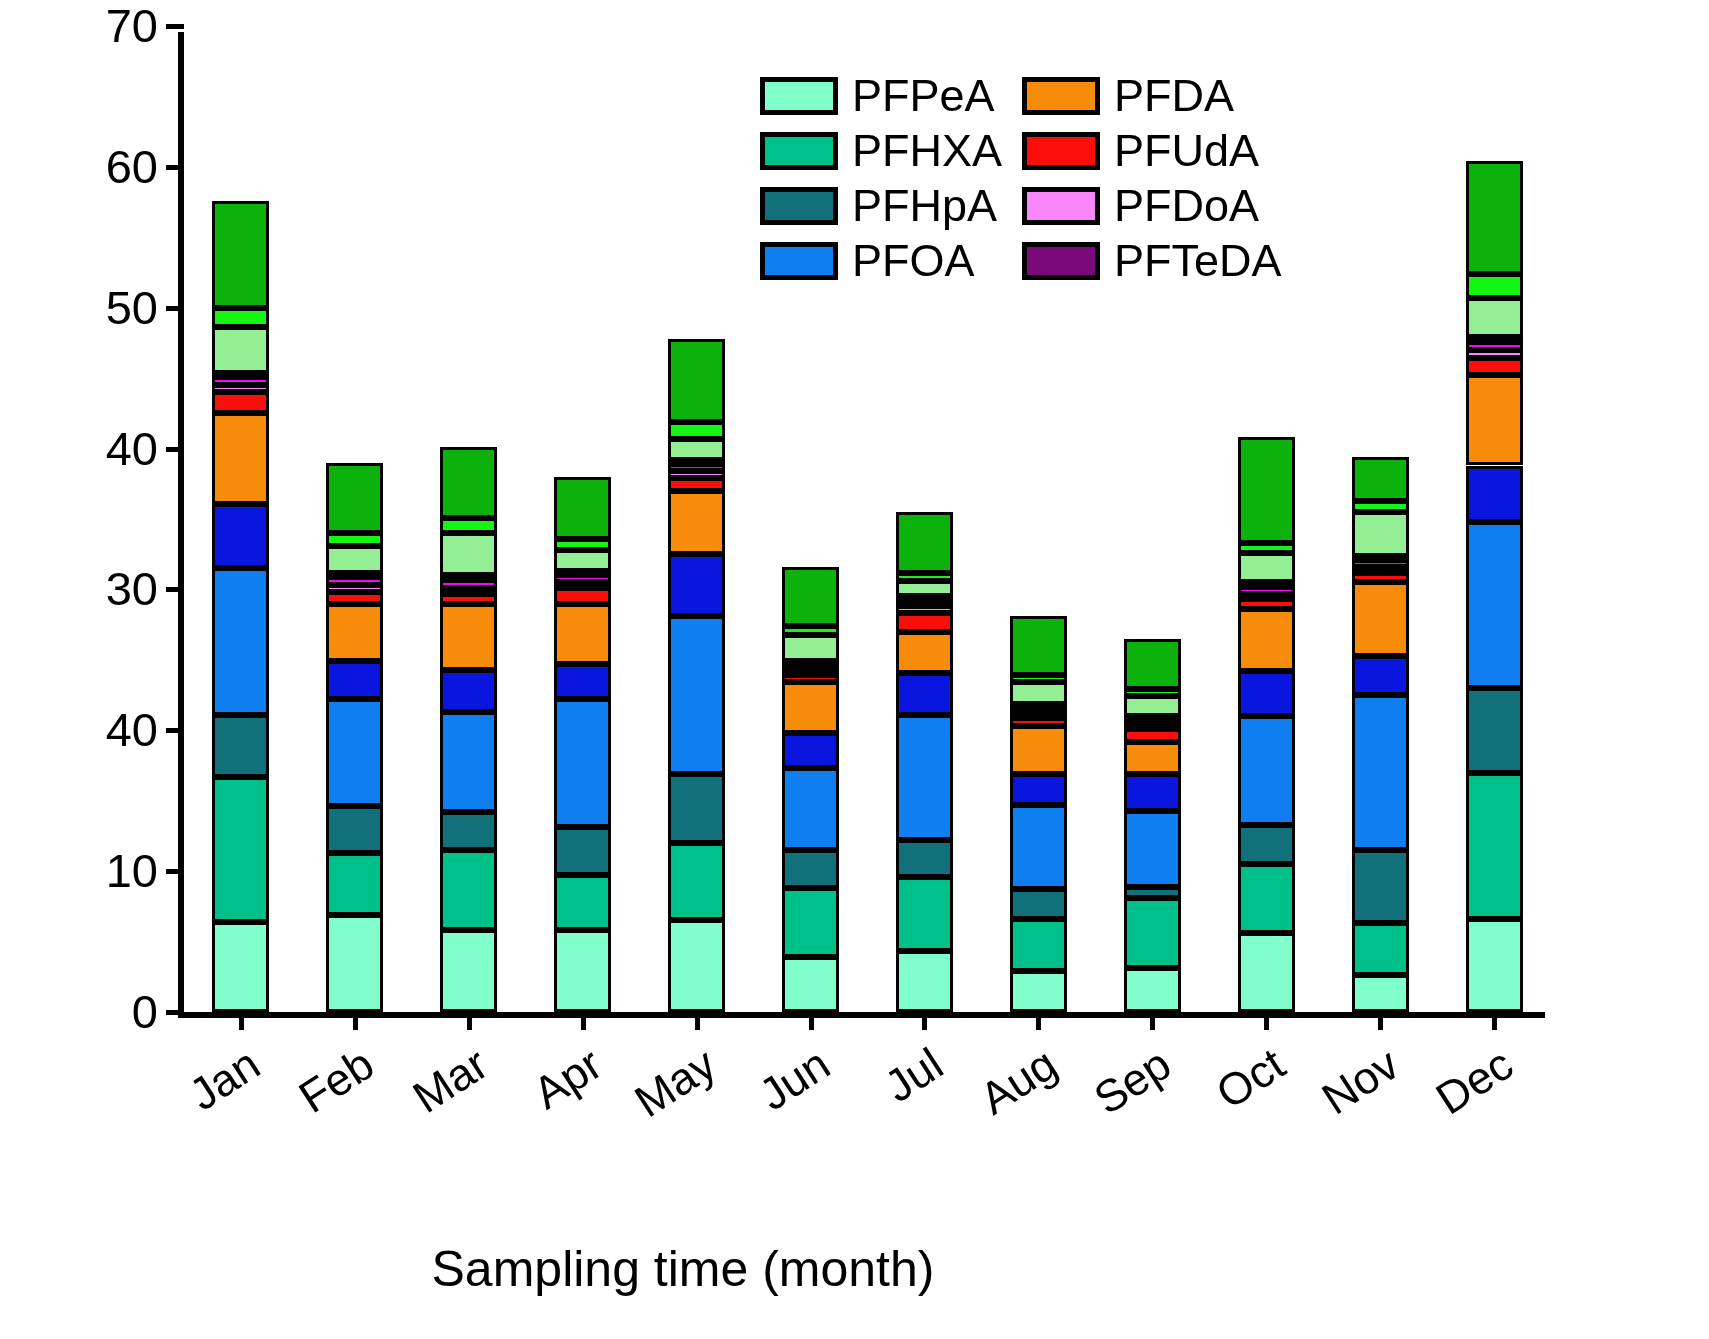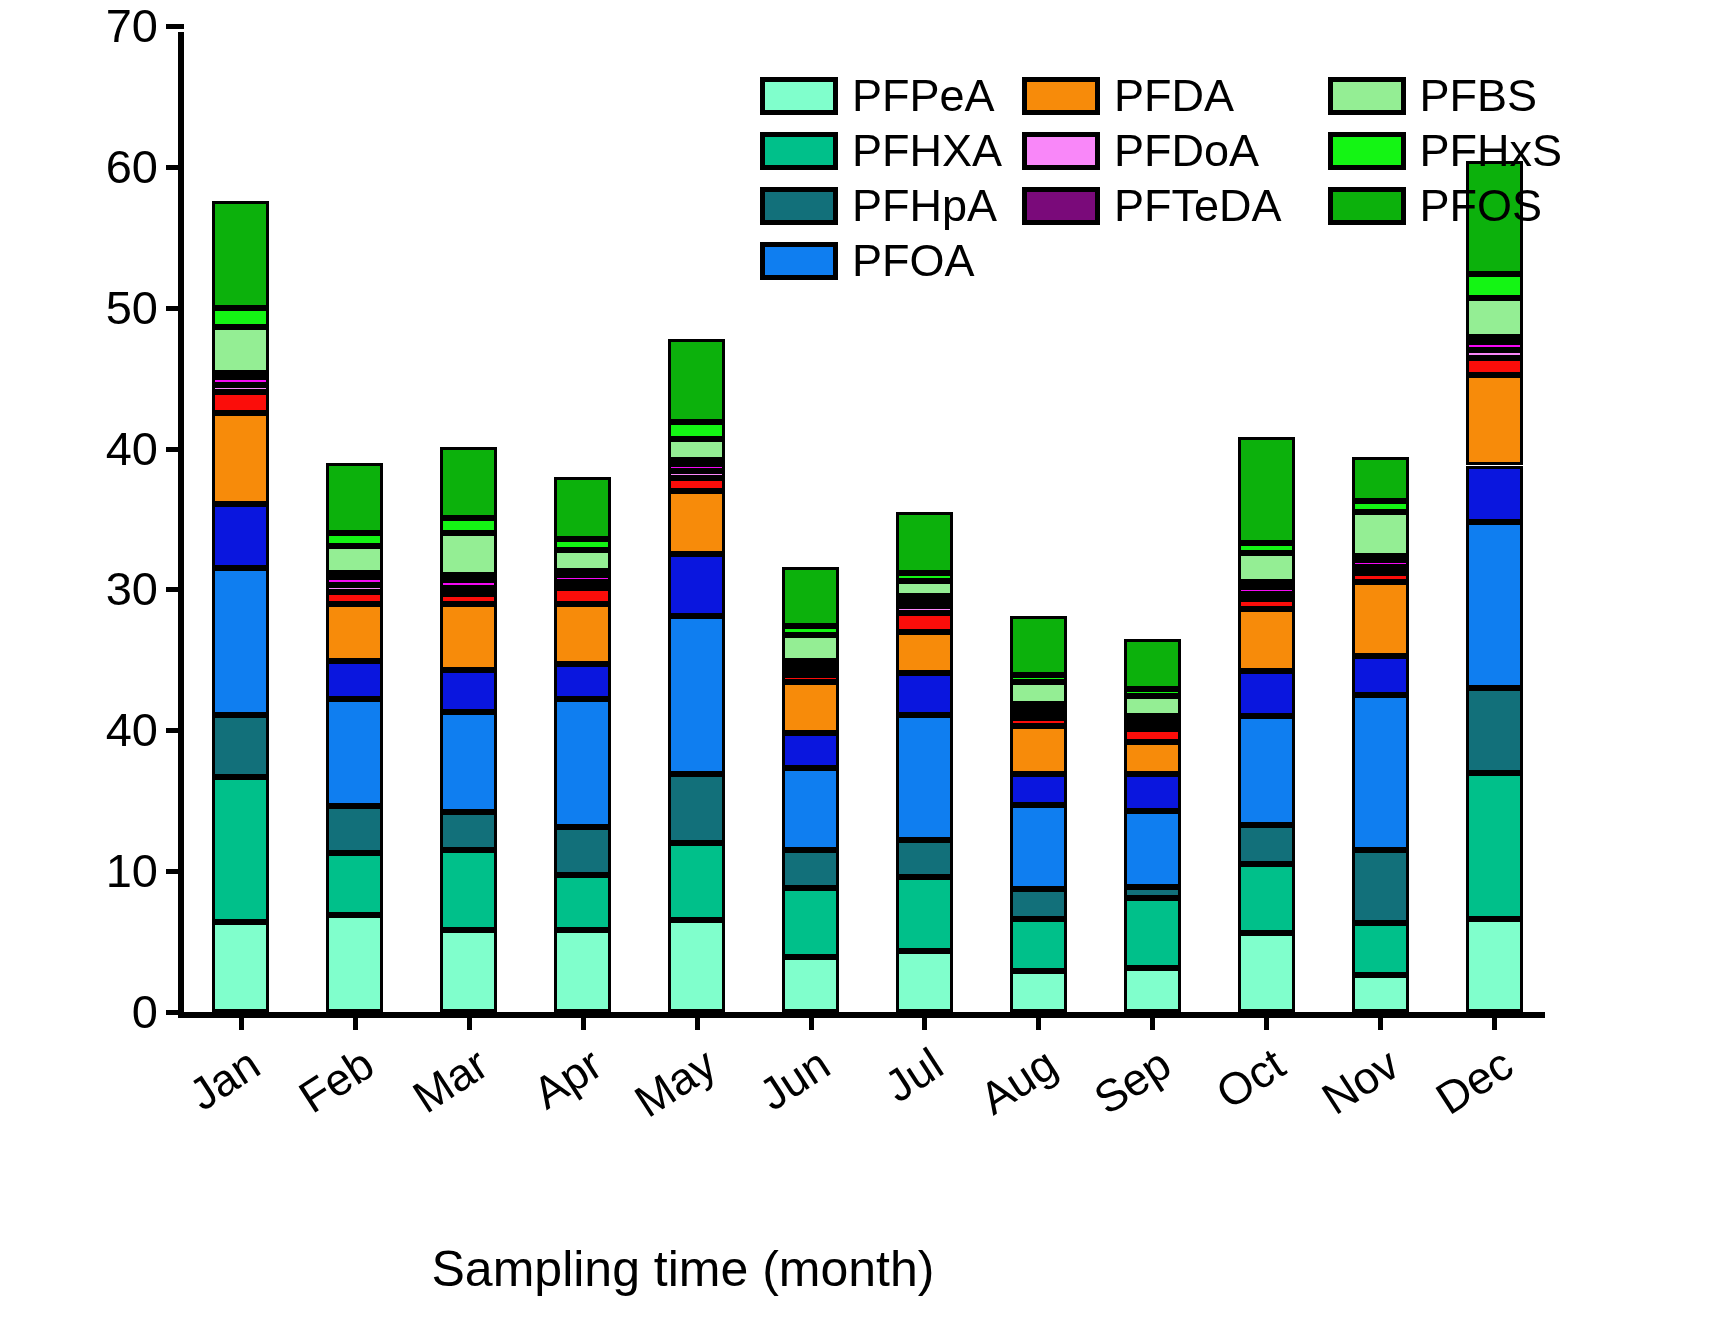--- a/index.html
+++ b/index.html
@@ -61,21 +61,21 @@
     display:grid;
     grid-template-columns:repeat(3,auto);
     column-gap:6px;
     row-gap:6px;
   }
   .lgcol{display:flex;flex-direction:column;gap:7px;}
   .lgitem{display:flex;align-items:center;gap:14px;height:48px;}
   .lgswatch{width:78px;height:38px;border:5px solid #000;box-sizing:border-box;}
   .lgtext{font-size:45px;color:#000;white-space:nowrap;}
   #legend .col1{margin-right:14px;}
-  #legend .col2{margin-right:40px;text-align:right;}
+  #legend .col2{margin-right:24px;text-align:right;}
 </style>
 </head>
 <body>
 
 <div id="figure">
 
   <div id="plot-area">
     <div id="yticks">
         <div class="ytick" style="bottom: 0px;">
           <span class="tline"></span>
@@ -364,36 +364,26 @@
           <span class="lgswatch" style="background: rgb(15, 126, 240);"></span>
           <span class="lgtext">PFOA</span>
         </div>
       </div>
       <div class="lgcol col2">
         <div class="lgitem">
           <span class="lgswatch" style="background: rgb(247, 139, 10);"></span>
           <span class="lgtext">PFDA</span>
         </div>
         <div class="lgitem">
+          <span class="lgswatch" style="background: rgb(251, 13, 10);"></span>
+          <span class="lgtext">PFUdA</span>
+        </div>
+        <div class="lgitem">
           <span class="lgswatch" style="background: rgb(249, 135, 249);"></span>
           <span class="lgtext">PFDoA</span>
         </div>
         <div class="lgitem">
           <span class="lgswatch" style="background: rgb(122, 10, 122);"></span>
           <span class="lgtext">PFTeDA</span>
         </div>
       </div>
-      <div class="lgcol col3">
-        <div class="lgitem">
-          <span class="lgswatch" style="background: rgb(148, 238, 148);"></span>
-          <span class="lgtext">PFBS</span>
-        </div>
-        <div class="lgitem">
-          <span class="lgswatch" style="background: rgb(20, 245, 20);"></span>
-          <span class="lgtext">PFHxS</span>
-        </div>
-        <div class="lgitem">
-          <span class="lgswatch" style="background: rgb(12, 177, 12);"></span>
-          <span class="lgtext">PFOS</span>
-        </div>
-      </div>
     </div>
 </div>
 
 </body></html>

